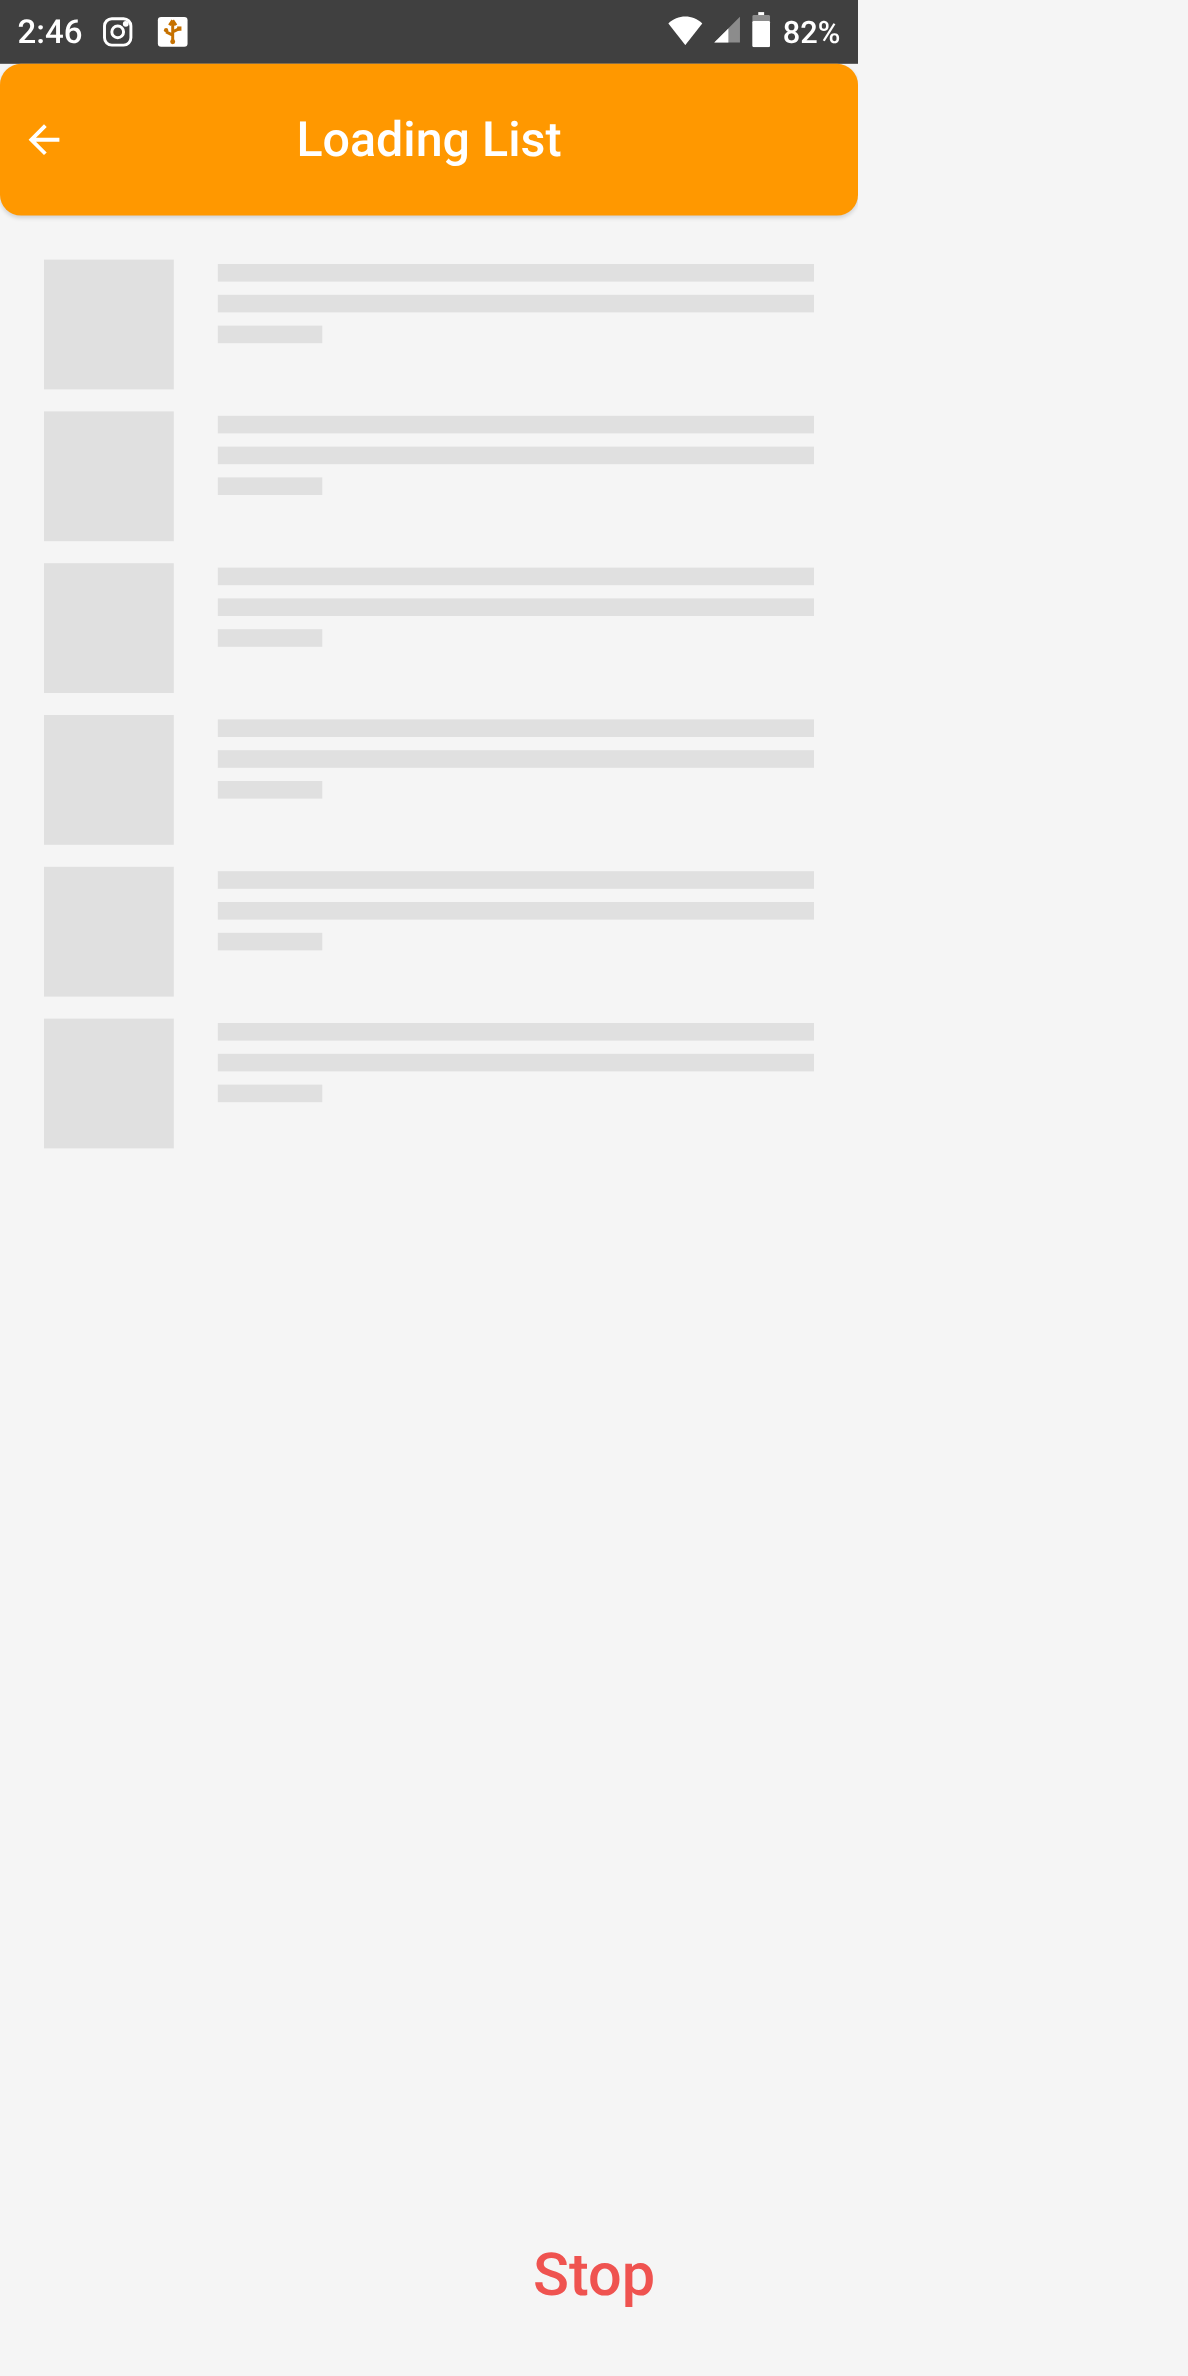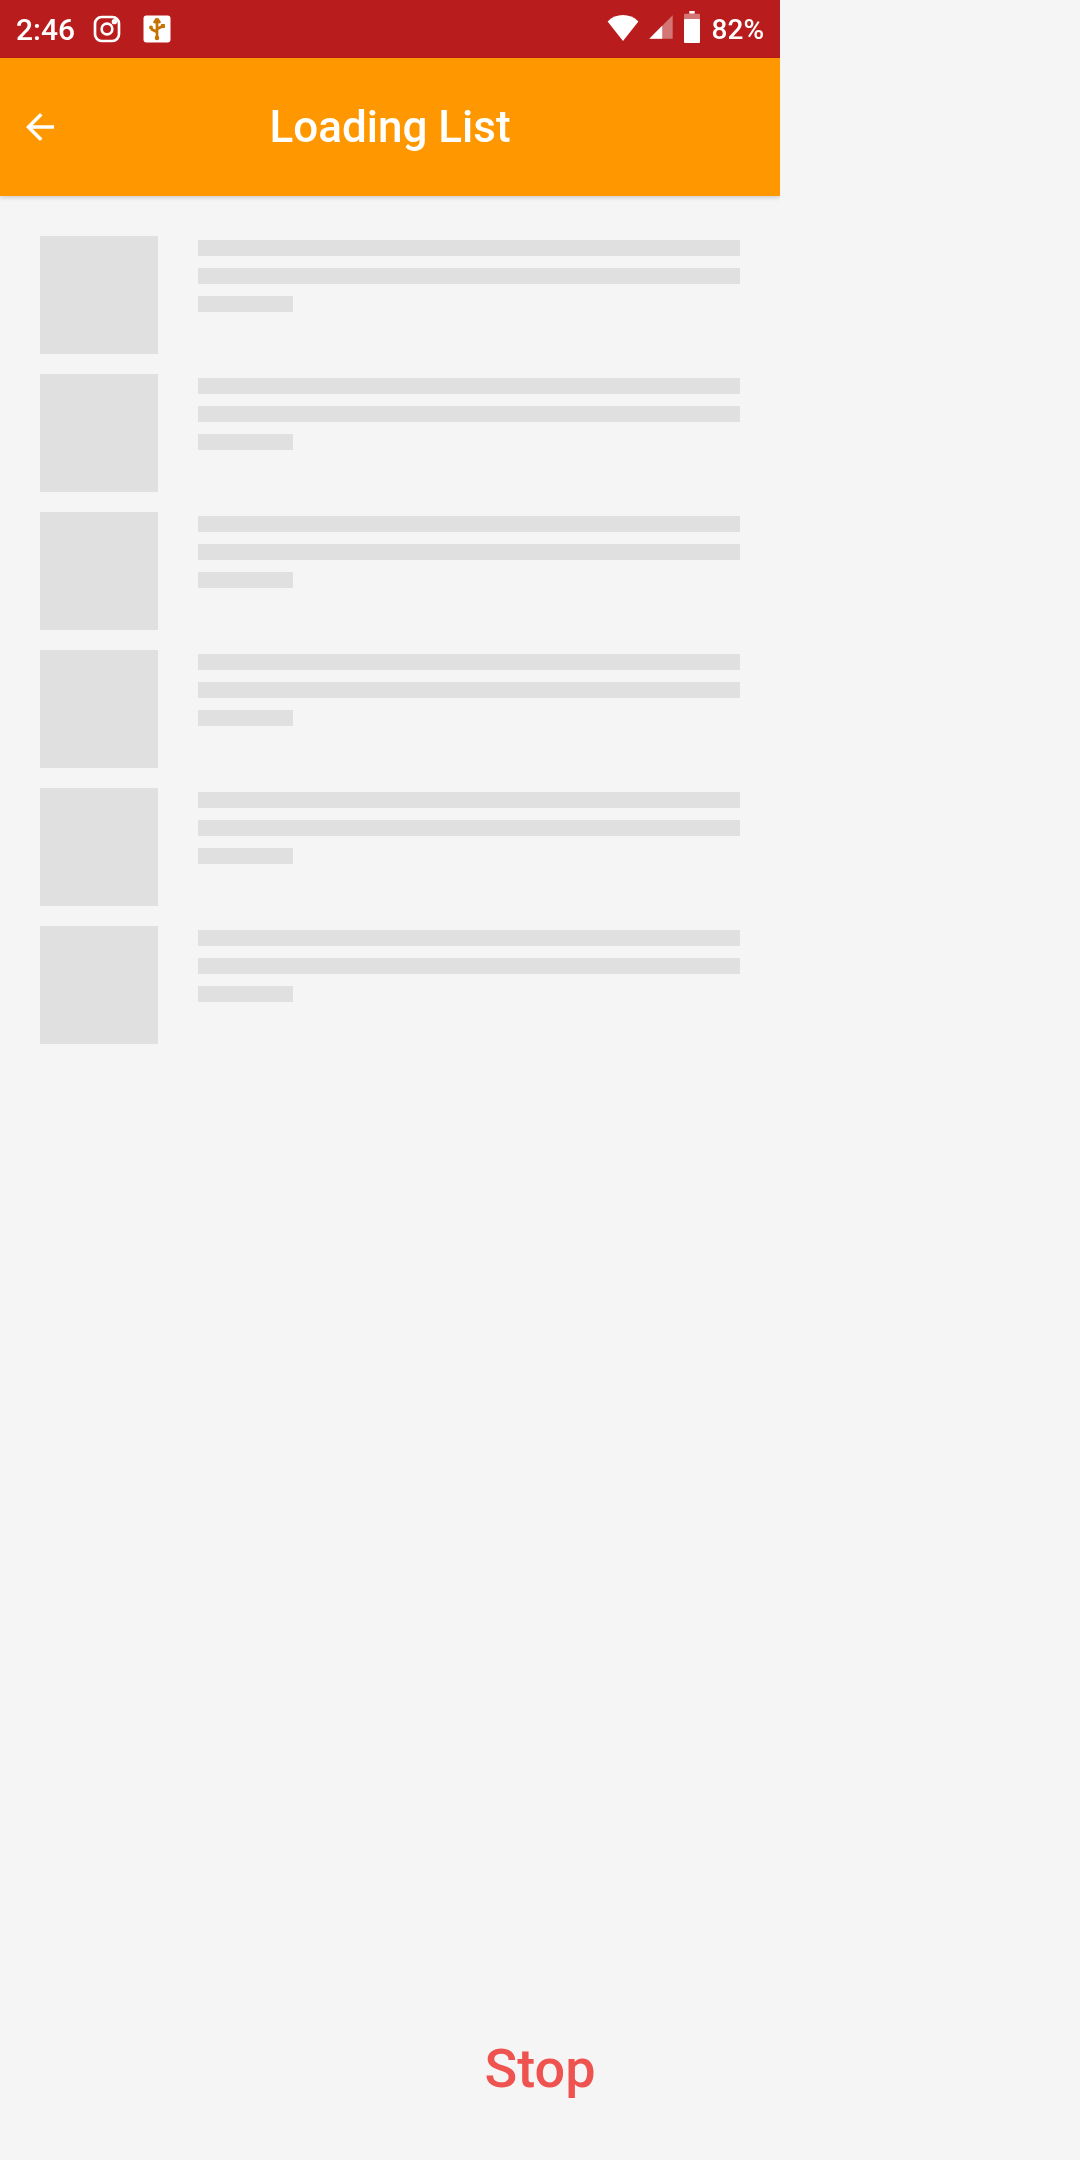--- a/index.html
+++ b/index.html
@@ -11,21 +11,21 @@
     body {
       width: 780px;
       height: 1560px;
       font-family: -apple-system, BlinkMacSystemFont, 'Segoe UI', Roboto, sans-serif;
       background: #f5f5f5;
       overflow: hidden;
     }
     
     .status-bar {
       height: 58px;
-      background: #b91c1c;
+      background: #404040;
       display: flex;
       align-items: center;
       justify-content: space-between;
       padding: 0 16px;
       color: white;
     }
     
     .status-left {
       display: flex;
       align-items: center;
@@ -57,20 +57,21 @@
       margin-left: 4px;
     }
     
     .app-bar {
       height: 138px;
       background: #ff9800;
       display: flex;
       align-items: center;
       position: relative;
       box-shadow: 0 2px 4px rgba(0,0,0,0.15);
+      border-radius: 19px;
     }
     
     .back-button {
       width: 80px;
       height: 100%;
       display: flex;
       align-items: center;
       justify-content: center;
       cursor: pointer;
     }

